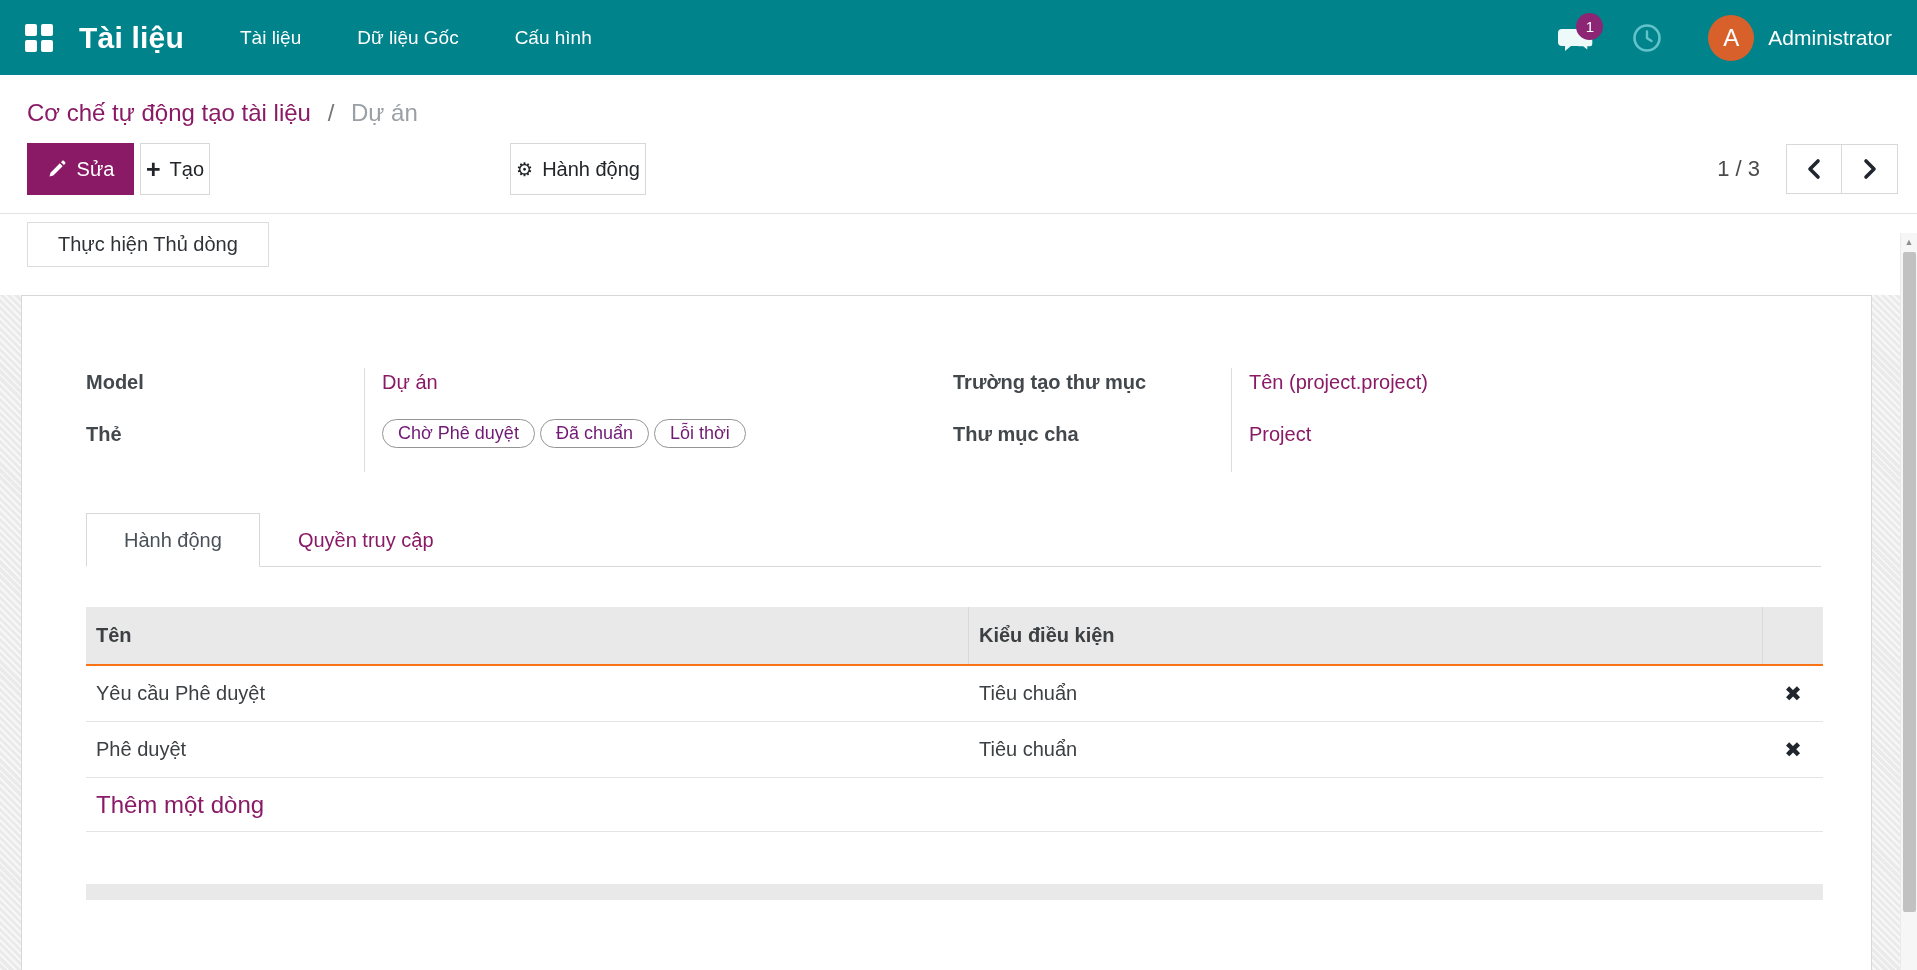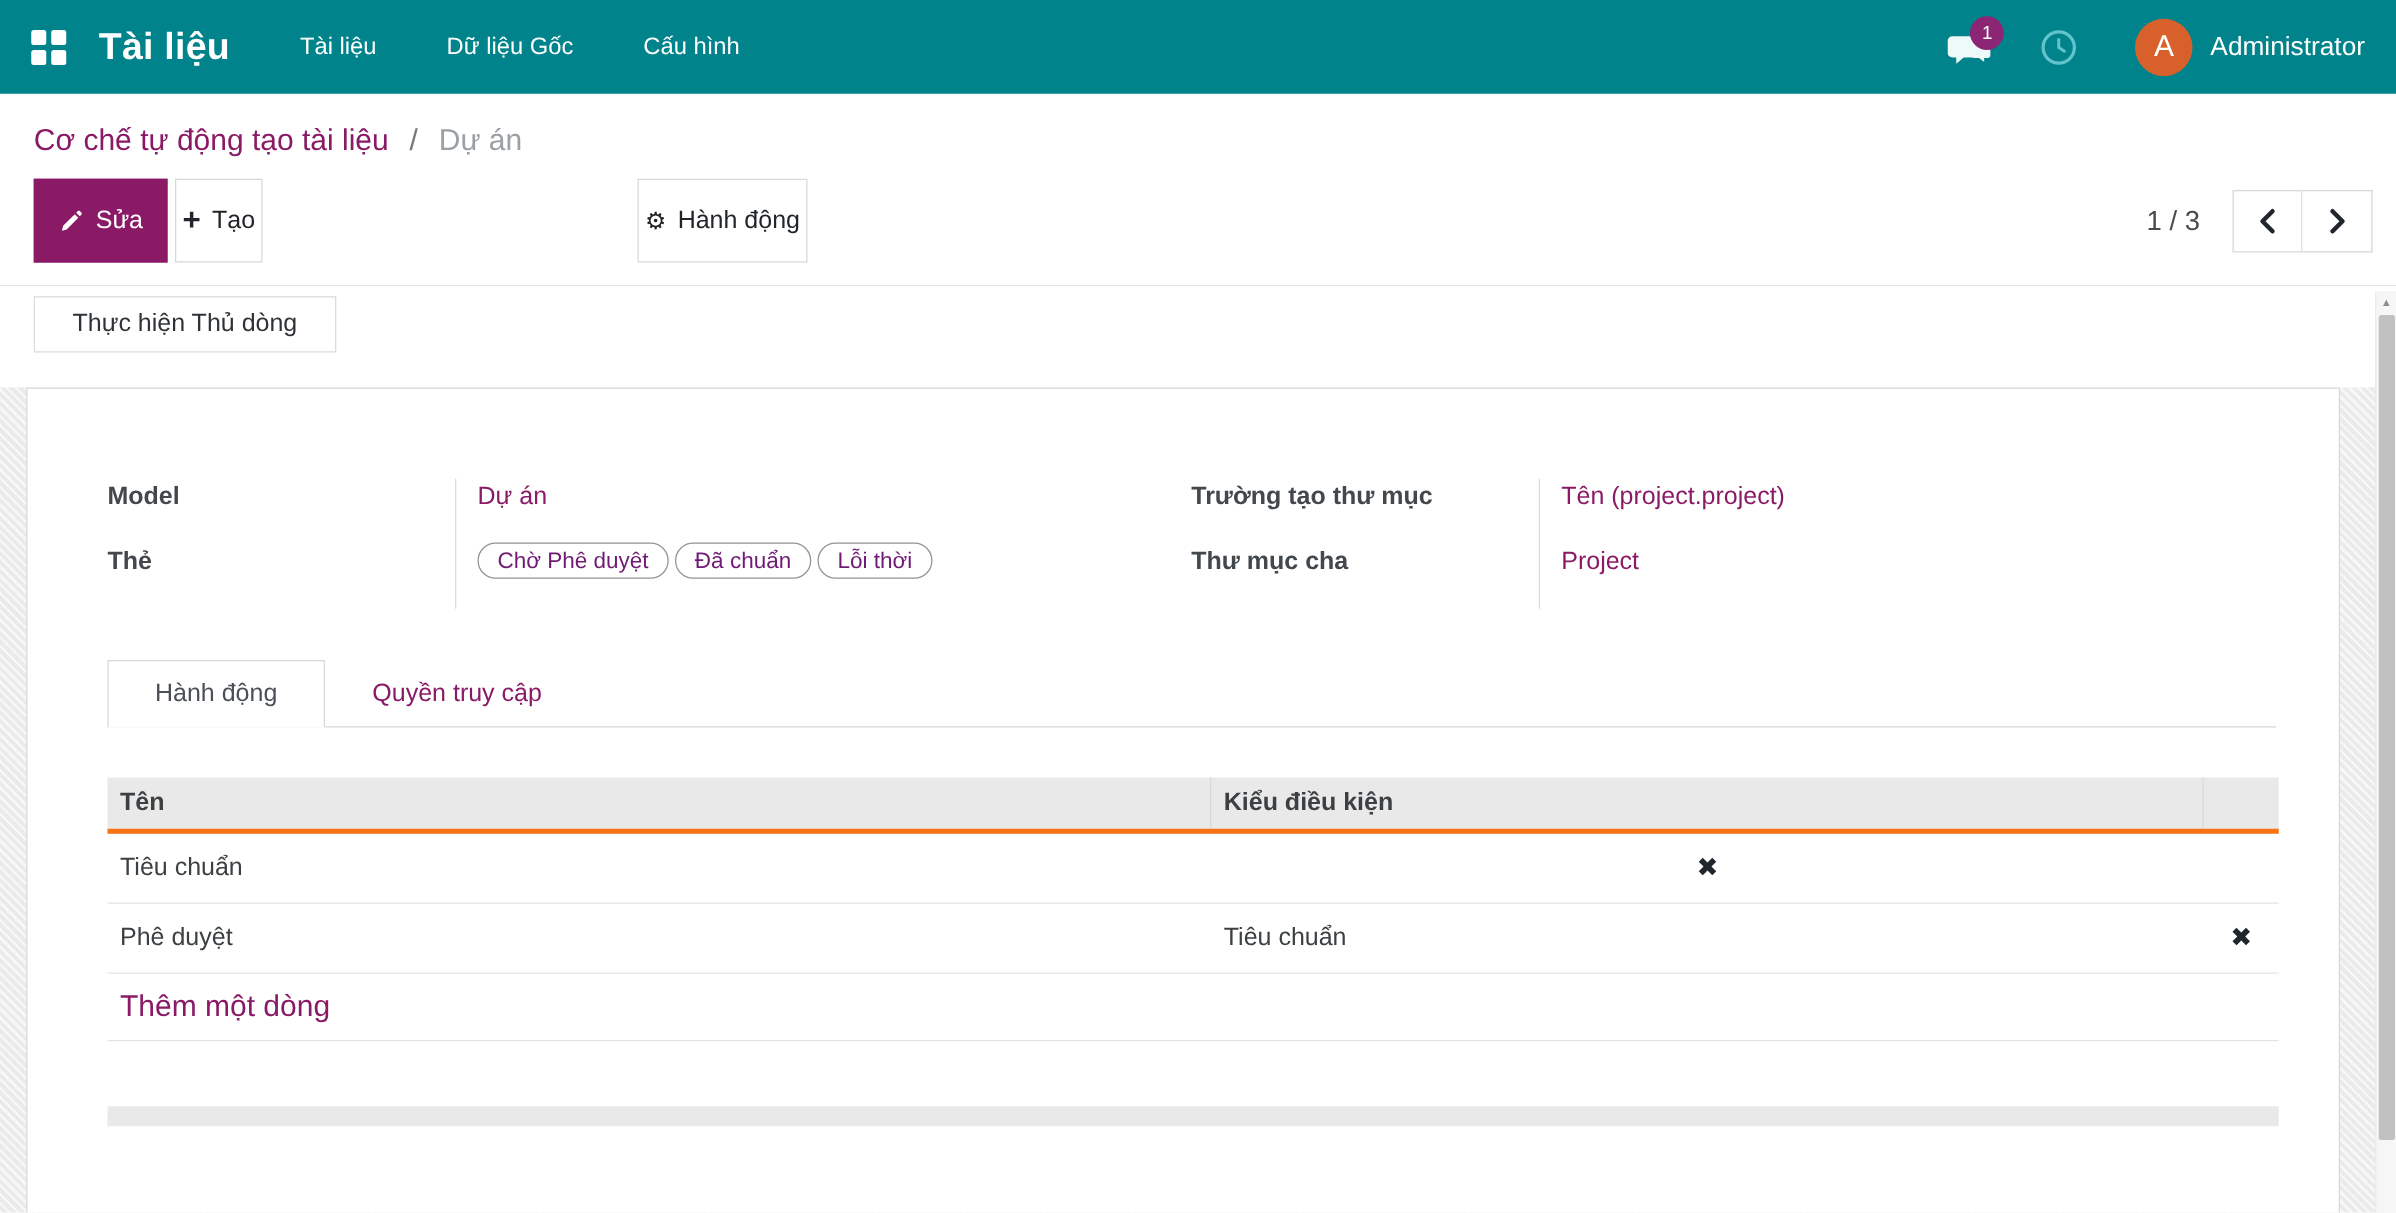--- a/index.html
+++ b/index.html
@@ -22,21 +22,21 @@
   .avatar { width:46px; height:46px; border-radius:50%; background:#d8612b; color:#fff;
     font-size:24px; display:flex; align-items:center; justify-content:center; margin-right:14px; }
   .username { color:#fff; font-size:21px; }
 
   
   .breadcrumb { padding:24px 0 0 27px; font-size:24px; }
   .breadcrumb a { color:#8a1a66; text-decoration:none; cursor:pointer; }
   .breadcrumb .sep { color:#777; margin:0 10px; }
   .breadcrumb .current { color:#9aa0a6; }
   .cp-buttons { display:flex; align-items:center; margin-top:16px; padding:0 19px 0 27px; }
-  .btn { height:67px; display:inline-flex; align-items:center; justify-content:center;
+  .btn { height:52px; display:inline-flex; align-items:center; justify-content:center;
     font-size:20px; padding:0 5px; background:#fff; border:1px solid #d8d8d8; color:#212529; cursor:pointer; }
   .btn-primary { background:#8a1a66; border-color:#8a1a66; color:#fff; }
   .btn .ic { margin-right:10px; display:inline-flex; }
   .btn .plus { font-size:25px; font-weight:700; margin-right:9px; line-height:1; }
   .btn .gear { font-size:19px; margin-right:9px; }
   .btn-edit { min-width:107px; }
   .btn-create { margin-left:6px; }
   .btn-action { margin-left:300px; }
   .pager { margin-left:auto; display:flex; align-items:center; }
   .pager-value { font-size:22px; color:#4a4a4a; margin-right:26px; }
@@ -71,21 +71,21 @@
 
   
   .tabs { display:flex; margin-top:40px; border-bottom:1px solid #d8d8d8; }
   .tab { font-size:20px; padding:15px 37px 14px; cursor:pointer; position:relative; top:1px; }
   .tab.active { background:#fff; border:1px solid #d8d8d8; border-bottom:1px solid #fff; color:#495057; }
   .tab.inactive { color:#8a1a66; border:1px solid transparent; }
 
   
   .o-table { margin-top:40px; width:1737px; font-size:20px; }
   .t-row { display:grid; grid-template-columns:883px 794px 60px; align-items:center; }
-  .t-head { background:#e9e9e9; height:45px; font-weight:700; color:#3c4043; border-bottom:4px solid #f97316; }
+  .t-head { background:#e9e9e9; height:59px; font-weight:700; color:#3c4043; border-bottom:2px solid #f97316; }
   .t-head .t-cell { border-right:1px solid #d9d9d9; height:100%; display:flex; align-items:center; }
   .t-head .t-cell:last-child { border-right:none; }
   .t-cell { padding-left:10px; }
   .t-body-row { height:56px; border-bottom:1px solid #e4e4e4; color:#3c4043; cursor:pointer; }
   .t-del { text-align:center; padding-left:0; color:#20252e; font-size:21px; cursor:pointer; }
   .t-add-row { height:54px; border-bottom:1px solid #e4e4e4; display:flex; align-items:center; }
   .t-add-row a { color:#8a1a66; font-size:24px; text-decoration:none; cursor:pointer; padding-left:10px; }
   .gray-strip { width:1737px; height:16px; background:#e9e9e9; margin-top:52px; }
 
   
@@ -227,20 +227,21 @@
       <div class="tab inactive">Quyền truy cập</div>
     </div>
 
     <div class="o-table">
       <div class="t-row t-head">
         <div class="t-cell">Tên</div>
         <div class="t-cell">Kiểu điều kiện</div>
         <div class="t-cell"></div>
       </div>
       <div class="t-row t-body-row">
+        <div class="t-cell">Yêu cầu Phê duyệt</div>
         <div class="t-cell">Tiêu chuẩn</div>
         <div class="t-cell t-del">✖</div>
       </div>
       <div class="t-row t-body-row">
         <div class="t-cell">Phê duyệt</div>
         <div class="t-cell">Tiêu chuẩn</div>
         <div class="t-cell t-del">✖</div>
       </div>
       <div class="t-add-row">
         <a>Thêm một dòng</a>

